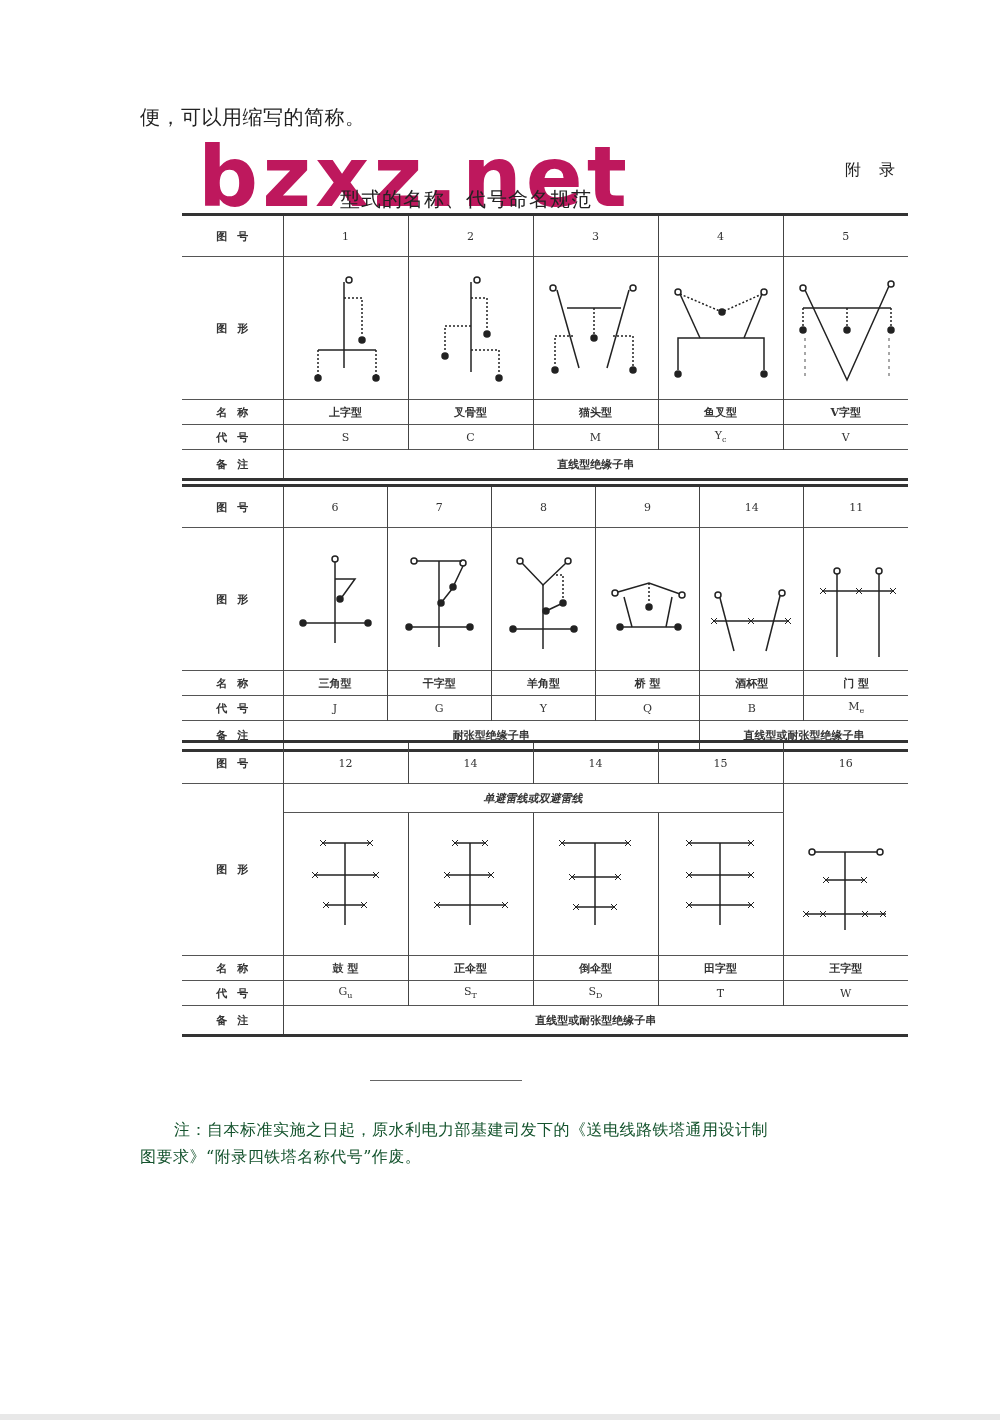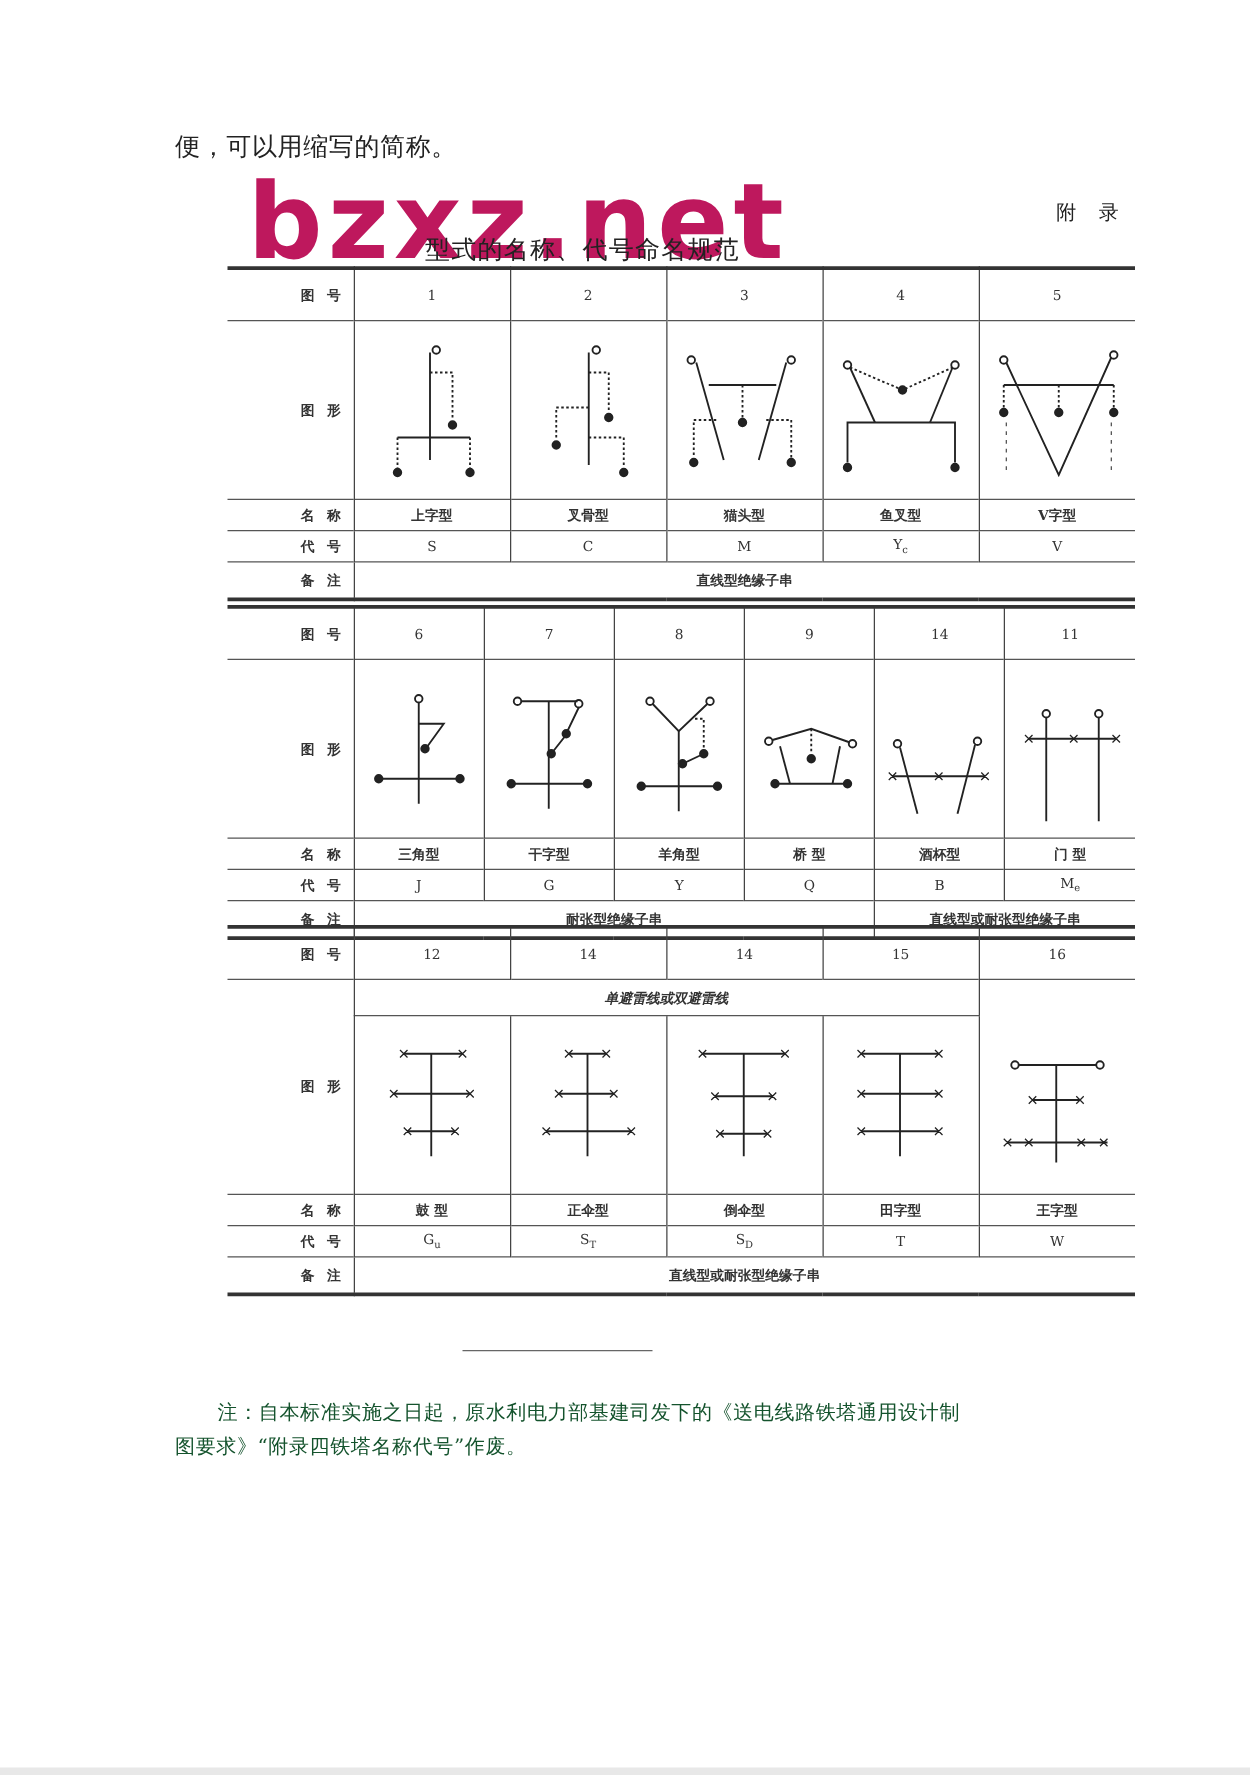--- a/index.html
+++ b/index.html
@@ -11,21 +11,21 @@
   .intro { position: absolute; left: 140px; top: 104px; font-size: 20px; letter-spacing: 0.5px; }
   .watermark {
     position: absolute; left: 198px; top: 128px; font-family: "DejaVu Sans", sans-serif;
     font-weight: bold; font-size: 84px; color: #be185d; letter-spacing: 4px; z-index: 0;
   }
   .title1 { position: absolute; left: 0; width: 895px; top: 160px; text-align: right; font-size: 16px; letter-spacing: 18px; z-index: 1; padding-left: 18px; }
   .title2 { position: absolute; left: 340px; top: 186px; font-size: 20px; letter-spacing: 1px; z-index: 1; }
 
   .tbl { position: absolute; left: 182px; width: 726px; border-collapse: collapse; table-layout: fixed; font-size: 11px; z-index: 1; }
   .tbl td { border-left: 1px solid #444; border-right: 1px solid #444; text-align: center; padding: 0; color: #333; }
-  .tbl tr td:first-child { border-left: none; text-align: right; }
+  .tbl tr td:first-child { border-left: none; }
   .tbl tr td:last-child { border-right: none; }
   .tbl tr { border-bottom: 1px solid #555; }
   .tbl .hdr-top { border-top: 3px solid #333; }
   .tbl .last-row { border-bottom: 3px solid #333; }
   .rowlabel { font-weight: bold; letter-spacing: 10px; padding-left: 10px !important; color: #444; }
   .num { height: 40px; }
   .fig { height: 142px; }
   .nm { height: 24px; font-weight: bold; }
   .cd { height: 24px; }
   .rk { height: 28px; font-weight: bold; }

